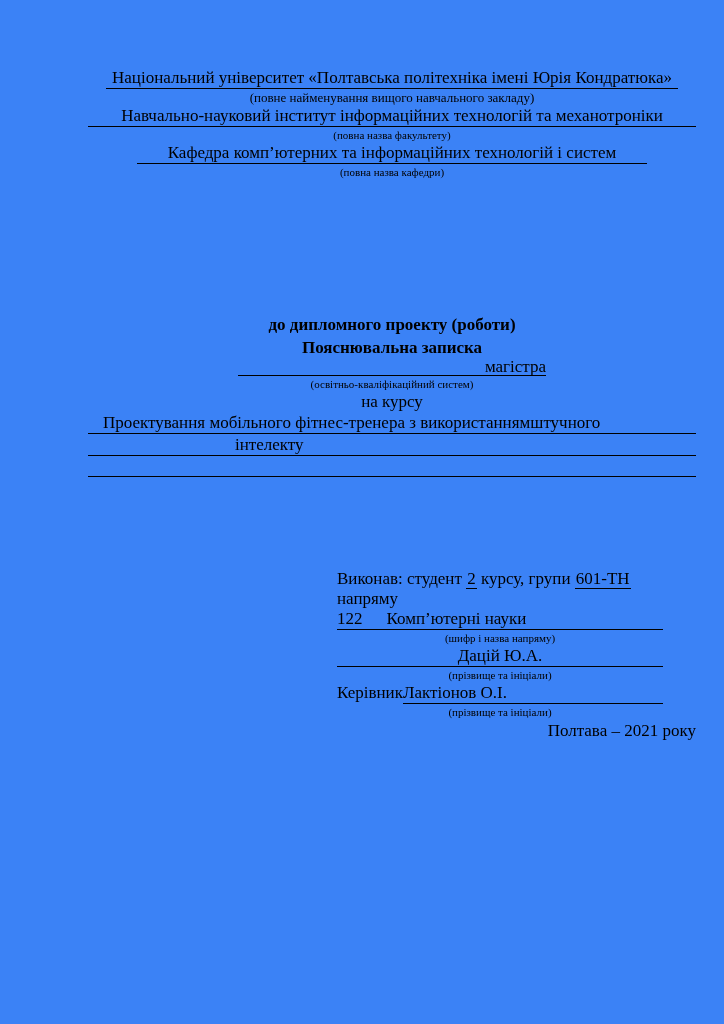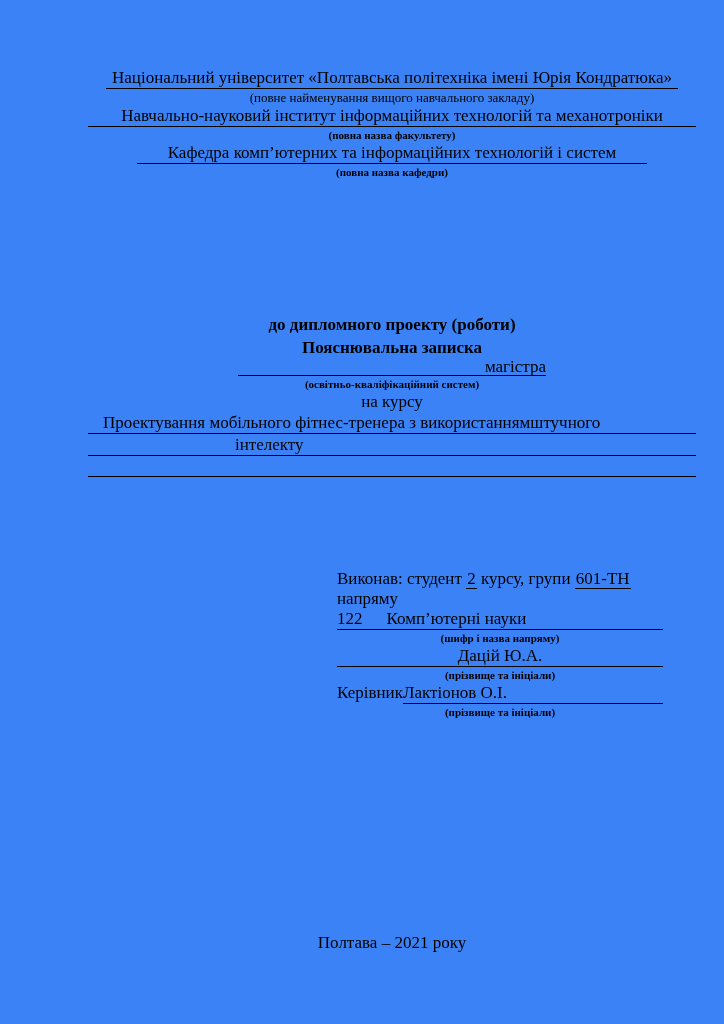--- a/index.html
+++ b/index.html
@@ -17,21 +17,21 @@
     padding: 68px 28px 0 88px;
     overflow: hidden;
   }
 
   
   .hdr-val { line-height: 20px; text-align: center; border-bottom: 1.5px solid #000; white-space: nowrap; }
   .w-uni  { width: 572px; margin: 0 auto; }
   .w-inst { width: 100%; }
   .w-dept { width: 510px; margin: 0 auto; }
 
-  .cap    { font-size: 11px; line-height: 16px; text-align: center; color: #000; font-weight: bold; }
+  .cap    { font-size: 11px; line-height: 16px; text-align: center; color: #000; }
   .cap-lg { font-size: 13px; line-height: 17px; text-align: center; color: #000; }
 
   
   .title-block { margin-top: 133px; }
   .t-bold { font-weight: bold; text-align: center; line-height: 23px; }
   .degree-fld { width: 308px; margin: 0 auto; text-align: right; line-height: 16px; border-bottom: 1.5px solid #000; }
   .theme-label { text-align: center; line-height: 20px; }
 
   .theme-line { border-bottom: 1.5px solid #000; line-height: 21px; min-height: 21px; white-space: nowrap; }
   .ind1 { padding-left: 15px; }
@@ -41,21 +41,21 @@
   .exec { width: 326px; margin-left: 249px; margin-top: 92px; }
   .exec .row { line-height: 20px; }
   .iu { border-bottom: 1.5px solid #000; padding: 0 1px; }
   .code-row { border-bottom: 1.5px solid #000; line-height: 20px; white-space: nowrap; }
   .spec-name { margin-left: 24px; }
   .student-row { border-bottom: 1.5px solid #000; line-height: 20px; text-align: center; }
   .sup-row { display: flex; line-height: 20px; }
   .sup-fill { flex: 1; border-bottom: 1.5px solid #000; }
 
   
-  .footer { text-align: center; line-height: 22px; margin-top: 212px; }
+  .footer { text-align: right; line-height: 22px; }
 </style>
 </head>
 <body>
 
 <div class="page">
 
   <div>
     <div class="hdr-val w-uni">Національний університет «Полтавська політехніка імені Юрія Кондратюка»</div>
     <div class="cap-lg">(повне найменування вищого навчального закладу)</div>
 

